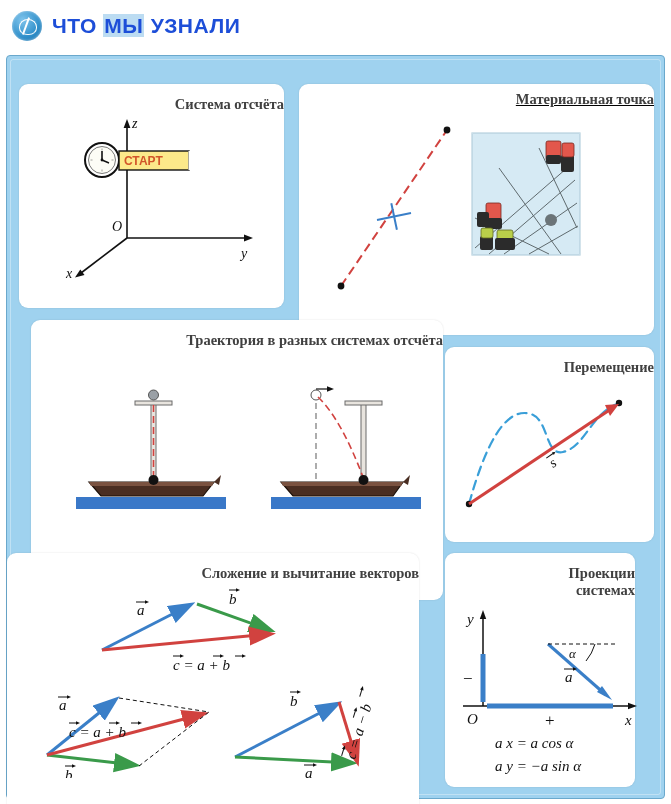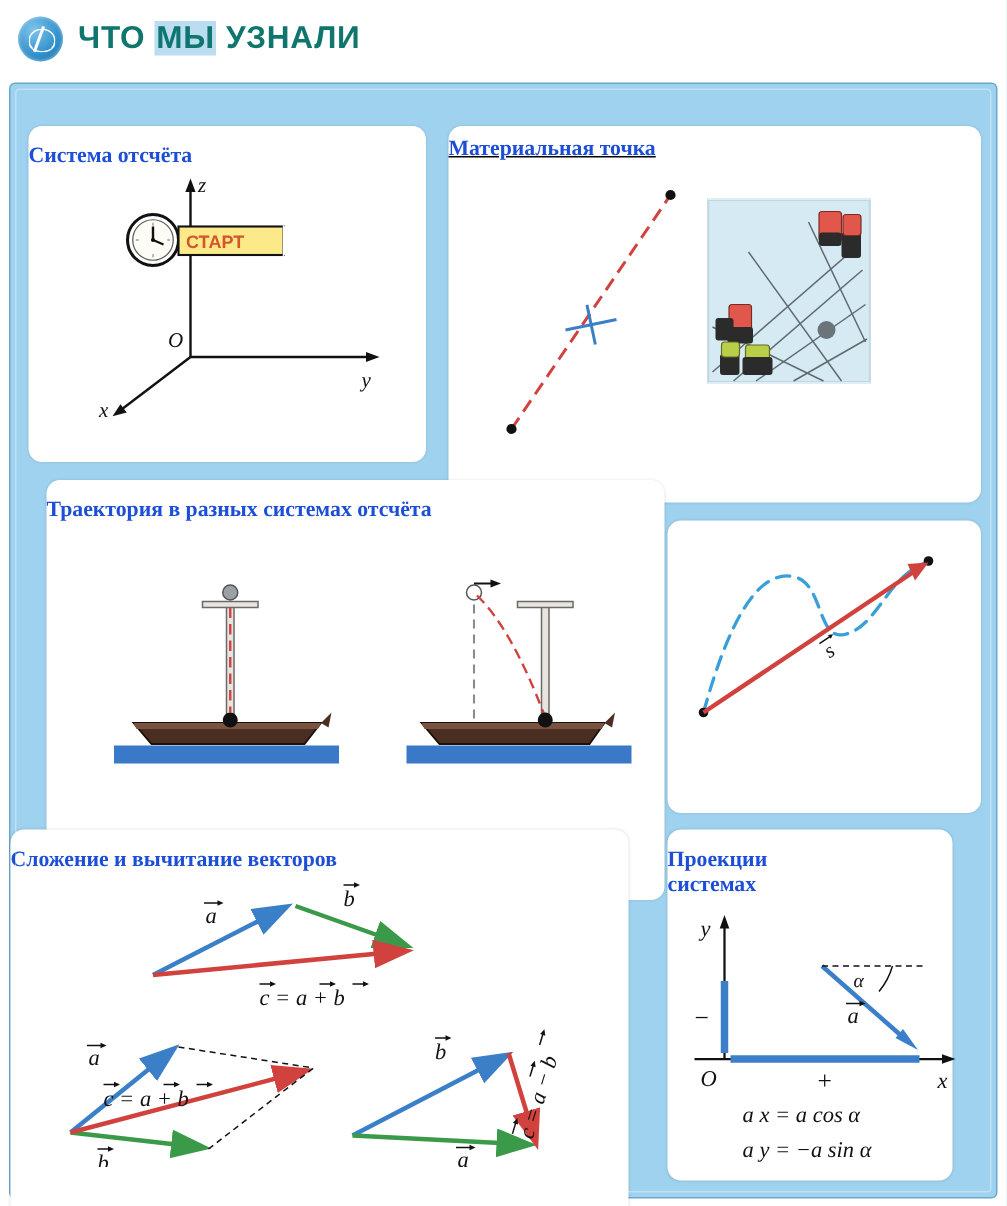--- a/index.html
+++ b/index.html
@@ -49,21 +49,21 @@
     left: 13px; top: 6px;
     width: 1.6px; height: 18px;
     background: #ffffff;
     transform: rotate(20deg);
   }
   #header-title {
     font-family: "Liberation Sans", sans-serif;
     font-weight: bold;
     font-size: 21px;
     letter-spacing: 0.5px;
-    color: #0f766e;
+    color: #1d4ed8;
     white-space: nowrap;
   }
   #header-title .hl {
     background: #bcdcf2;
     padding: 0 1px;
   }
 
   
   #frame {
     position: absolute;
@@ -82,25 +82,25 @@
     pointer-events: none;
   }
 
   .card {
     position: absolute;
     background: #ffffff;
     border-radius: 9px;
     box-shadow: 0 0 2px rgba(0,0,0,0.12);
   }
   .card-title {
-    text-align: left;
+    text-align: right;
     font-family: "Liberation Serif", serif;
     font-weight: bold;
     font-size: 14.5px;
-    color: #1d4ed8;
+    color: #404040;
     padding-top: 12px;
     line-height: 1.15;
   }
   .card-body {
     position: relative;
     width: 100%;
   }
   svg { display: block; }
 
   
@@ -258,20 +258,21 @@
             <path d="M372 133 L379 126 L377 136 Z" fill="#4a2e22"></path>
 
             <line x1="285" y1="40" x2="299" y2="40" stroke="#111" stroke-width="1.2"></line>
             <polygon points="303,40 296,37.3 296,42.7" fill="#111"></polygon>
           </g>
         </svg>
       </div>
     </div>
 
     <div class="card" id="card-displacement">
+      <div class="card-title">Перемещение</div>
       <div class="card-body">
         <svg width="209" height="160" viewBox="0 0 209 160">
 
           <path d="M24 128 C 40 70, 60 30, 86 38 C 104 44, 100 80, 118 76 C 140 71, 146 38, 172 28" fill="none" stroke="#3a9fd8" stroke-width="2.2" stroke-dasharray="9 6" stroke-linecap="round"></path>
 
           <circle cx="24" cy="128" r="3.2" fill="#111"></circle>
           <circle cx="174" cy="27" r="3.2" fill="#111"></circle>
 
           <line x1="24" y1="128" x2="166" y2="33" stroke="#d1423f" stroke-width="3"></line>
           <polygon points="174,28 160,29 165,40" fill="#d1423f"></polygon>

